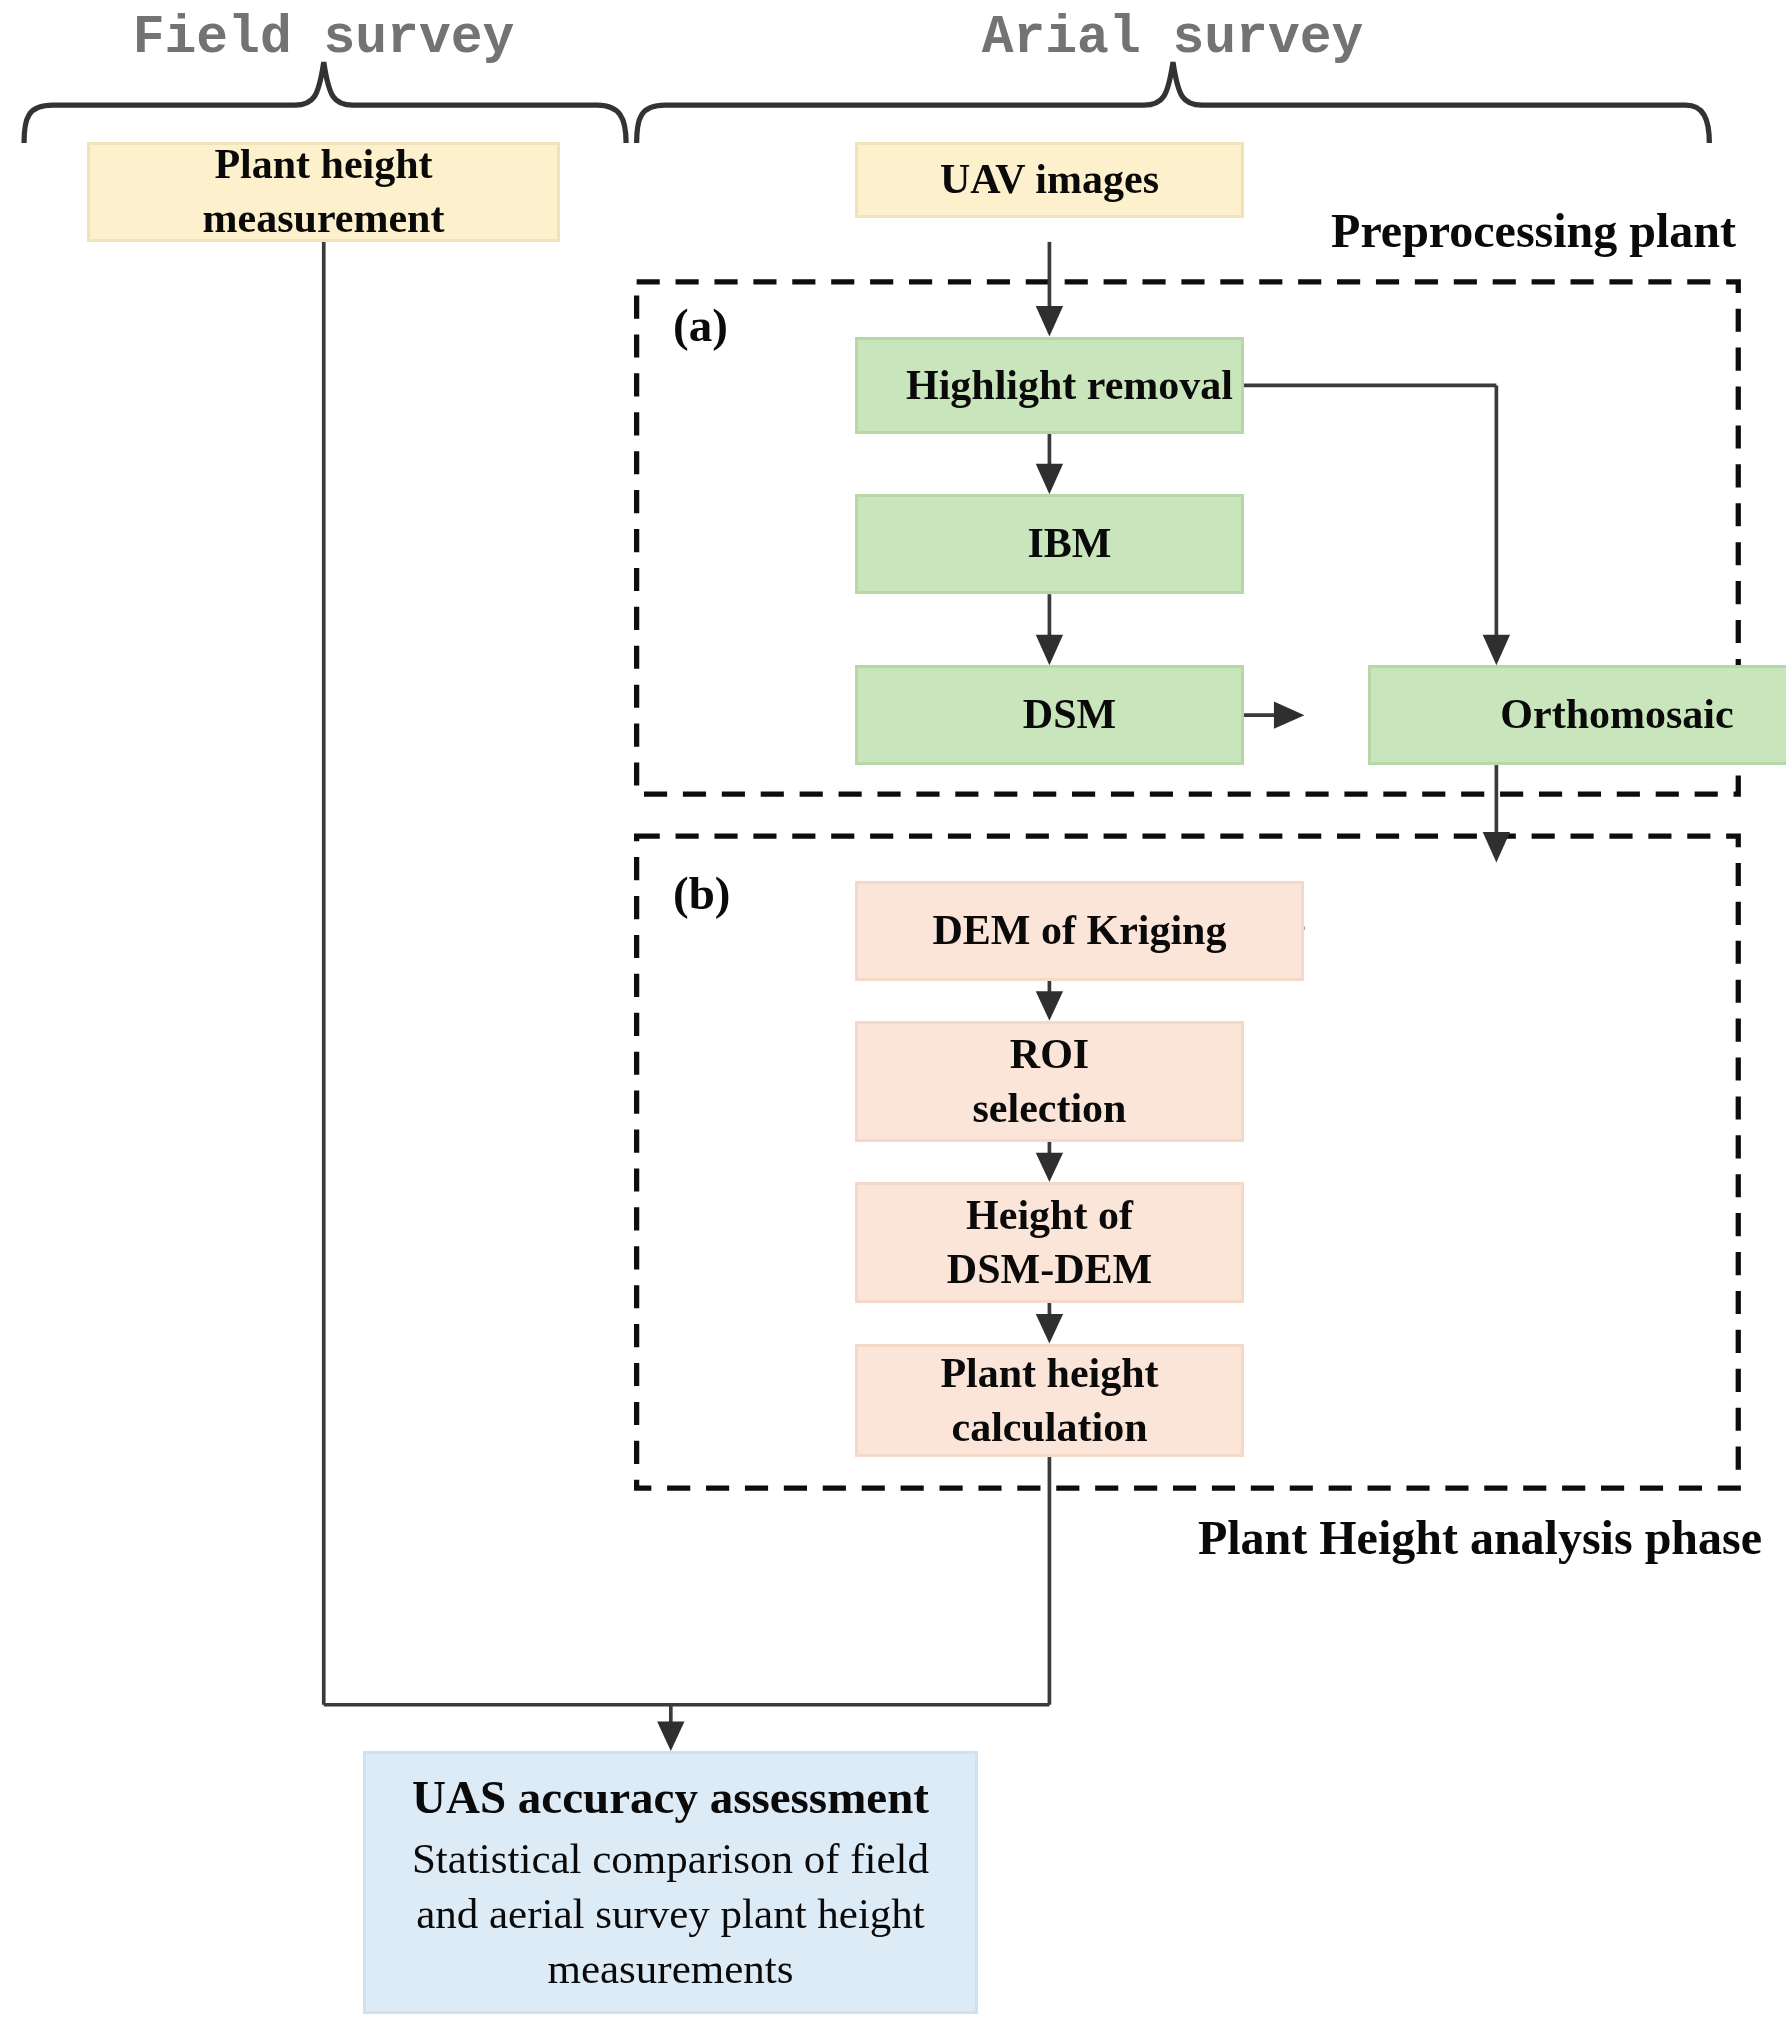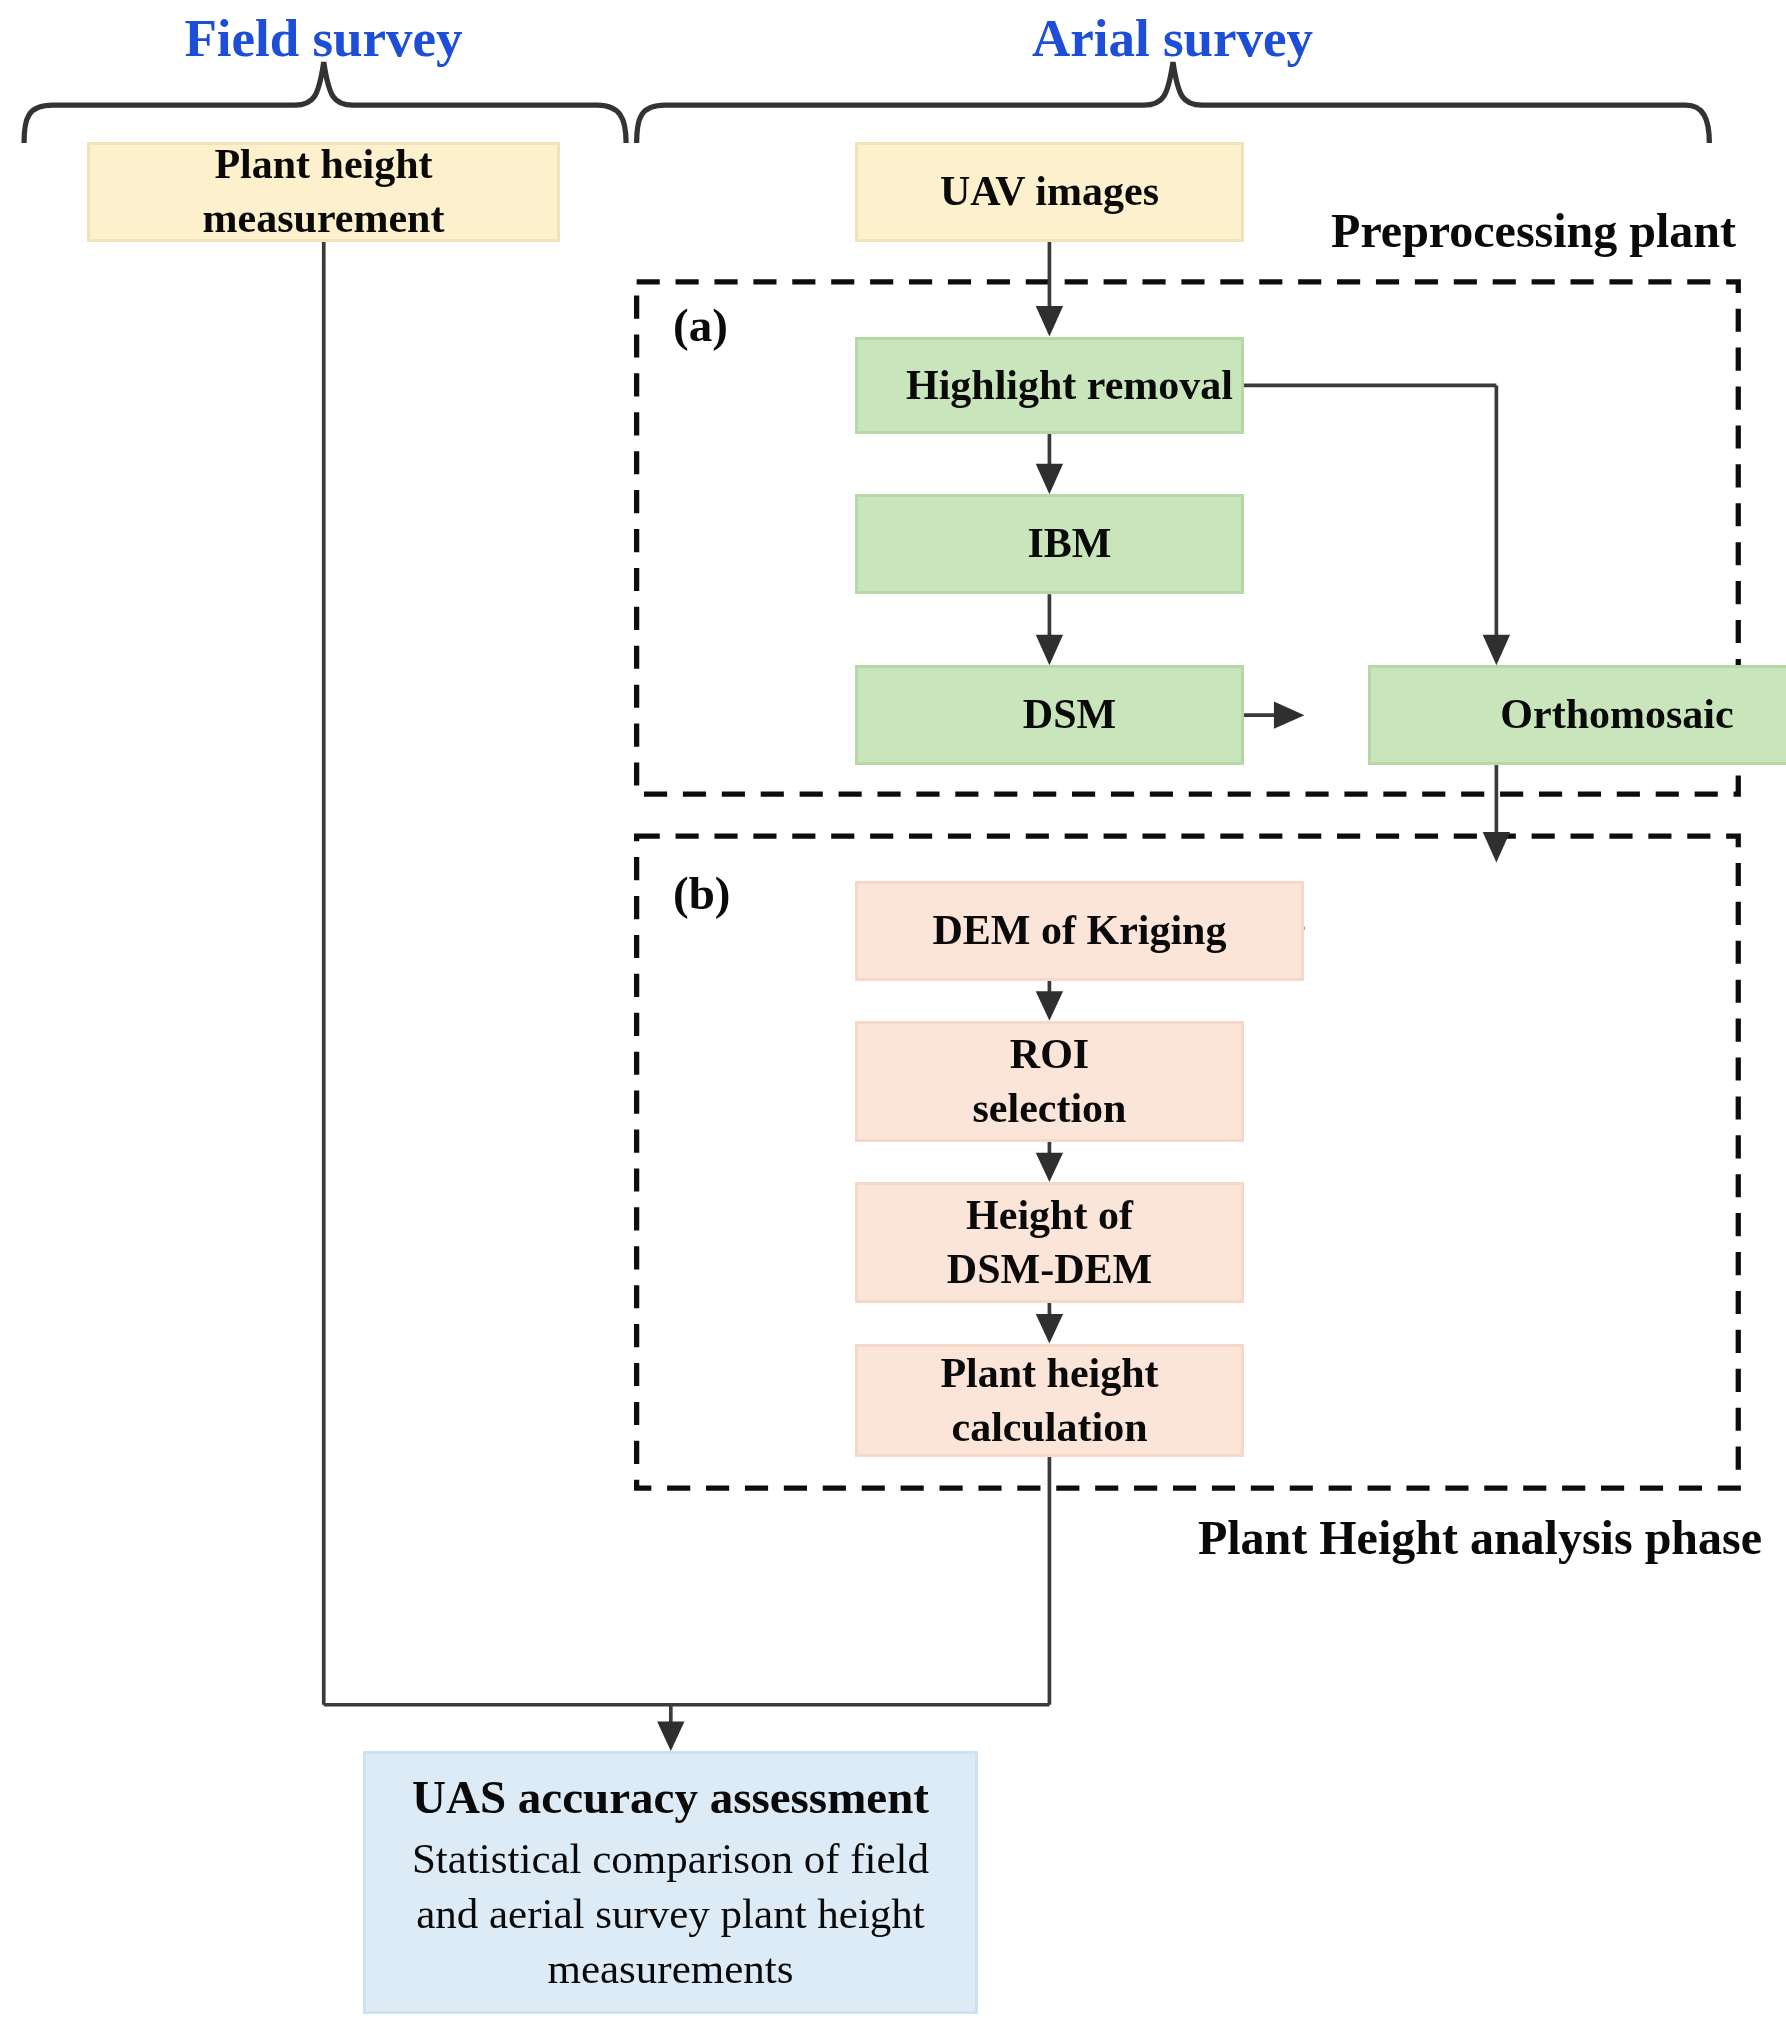--- a/index.html
+++ b/index.html
@@ -6,22 +6,22 @@
   #canvas{
     position:relative;
     width:1787px;height:2035px;
     background:#ffffff;
     font-family:"Liberation Serif","DejaVu Serif",serif;
     overflow:hidden;
   }
   .abs{position:absolute;}
   svg{position:absolute;left:0;top:0;}
   .title{
-    font-size:53px;font-weight:bold;color:#1d4ed8;
-    text-align:center;line-height:1.05;
+    font-size:53px;font-weight:bold;color:#737373;
+    text-align:center;line-height:1.05;font-family:Liberation Mono, monospace;
   }
   .phase-label{
     font-size:48px;font-weight:bold;color:#0a0a0a;
     text-align:right;line-height:1.1;white-space:nowrap;
   }
   .group-label{
     font-size:47px;font-weight:bold;color:#0a0a0a;line-height:1;
   }
   .node{
     display:flex;align-items:center;justify-content:center;
@@ -90,21 +90,21 @@
   <div class="abs title" style="left:962px;top:10.5px;width:421px;">Arial survey</div>
 
   <div class="abs phase-label" style="left:1210px;top:205px;width:526px;">Preprocessing plant</div>
   <div class="abs phase-label" style="left:1183px;top:1512px;width:579px;">Plant Height analysis phase</div>
 
   <div class="abs group-label" style="left:673px;top:302px;">(a)</div>
   <div class="abs group-label" style="left:673px;top:870px;">(b)</div>
 
   <div class="abs node yellow" style="left:87px;top:142px;width:473px;height:100px;">Plant height
 measurement</div>
-  <div class="abs node yellow" style="left:855px;top:142px;width:389px;height:100px;">UAV images</div>
+  <div class="abs node yellow" style="left:855px;top:142px;width:389px;height:76px;">UAV images</div>
 
   <div class="abs node green" style="left:855px;top:337px;width:389px;height:97px;">Highlight removal</div>
   <div class="abs node green" style="left:855px;top:494px;width:389px;height:100px;">IBM</div>
   <div class="abs node green" style="left:855px;top:665px;width:389px;height:100px;">DSM</div>
   <div class="abs node green" style="left:1368px;top:665px;width:458px;height:100px;">Orthomosaic</div>
 
   <div class="abs node peach" style="left:855px;top:881px;width:449px;height:100px;">DEM of Kriging</div>
   <div class="abs node peach" style="left:855px;top:1021px;width:389px;height:121px;">ROI
 selection</div>
   <div class="abs node peach" style="left:855px;top:1182px;width:389px;height:121px;">Height of

